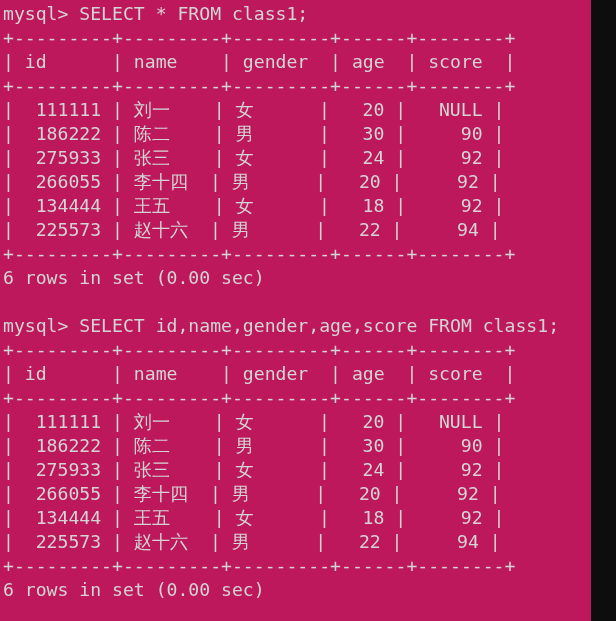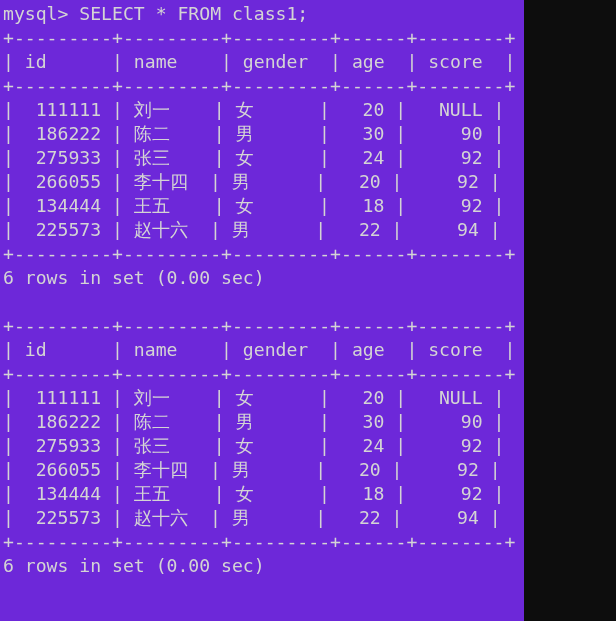--- a/index.html
+++ b/index.html
@@ -2,23 +2,23 @@
 <html><head>
 <meta charset="utf-8">
 <style>
   html, body {
     margin: 0;
     padding: 0;
     background: #0d0d0d;
   }
   #terminal {
     position: relative;
-    width: 524px;
+    width: 591px;
     height: 621px;
-    background: #6d28d9;
+    background: #be185d;
     color: #d4d4d4;
     font-family: "DejaVu Sans Mono", "Liberation Mono", monospace;
     font-size: 17.5px;
     line-height: 24px;
     overflow: hidden;
     box-sizing: border-box;
     padding: 2px 0 0 0;
   }
   .line {
     white-space: pre;
@@ -44,20 +44,21 @@
     <div class="line" style="font-size: inherit;">+---------+---------+---------+------+--------+</div>
     <div class="line" style="font-size: inherit;">|  111111 | 刘一    | 女      |   20 |   NULL |</div>
     <div class="line" style="font-size: inherit;">|  186222 | 陈二    | 男      |   30 |     90 |</div>
     <div class="line" style="font-size: inherit;">|  275933 | 张三    | 女      |   24 |     92 |</div>
     <div class="line" style="font-size: inherit;">|  266055 | 李十四  | 男      |   20 |     92 |</div>
     <div class="line" style="font-size: inherit;">|  134444 | 王五    | 女      |   18 |     92 |</div>
     <div class="line" style="font-size: inherit;">|  225573 | 赵十六  | 男      |   22 |     94 |</div>
     <div class="line" style="font-size: inherit;">+---------+---------+---------+------+--------+</div>
     <div class="line" style="font-size: inherit;">6 rows in set (0.00 sec)</div>
     <div class="blank"></div>
+    <div class="line" style="font-size: inherit;">mysql&gt; SELECT id,name,gender,age,score FROM class1;</div>
     <div class="line" style="font-size: inherit;">+---------+---------+---------+------+--------+</div>
     <div class="line" style="font-size: inherit;">| id      | name    | gender  | age  | score  |</div>
     <div class="line" style="font-size: inherit;">+---------+---------+---------+------+--------+</div>
     <div class="line" style="font-size: inherit;">|  111111 | 刘一    | 女      |   20 |   NULL |</div>
     <div class="line" style="font-size: inherit;">|  186222 | 陈二    | 男      |   30 |     90 |</div>
     <div class="line" style="font-size: inherit;">|  275933 | 张三    | 女      |   24 |     92 |</div>
     <div class="line" style="font-size: inherit;">|  266055 | 李十四  | 男      |   20 |     92 |</div>
     <div class="line" style="font-size: inherit;">|  134444 | 王五    | 女      |   18 |     92 |</div>
     <div class="line" style="font-size: inherit;">|  225573 | 赵十六  | 男      |   22 |     94 |</div>
     <div class="line" style="font-size: inherit;">+---------+---------+---------+------+--------+</div>

